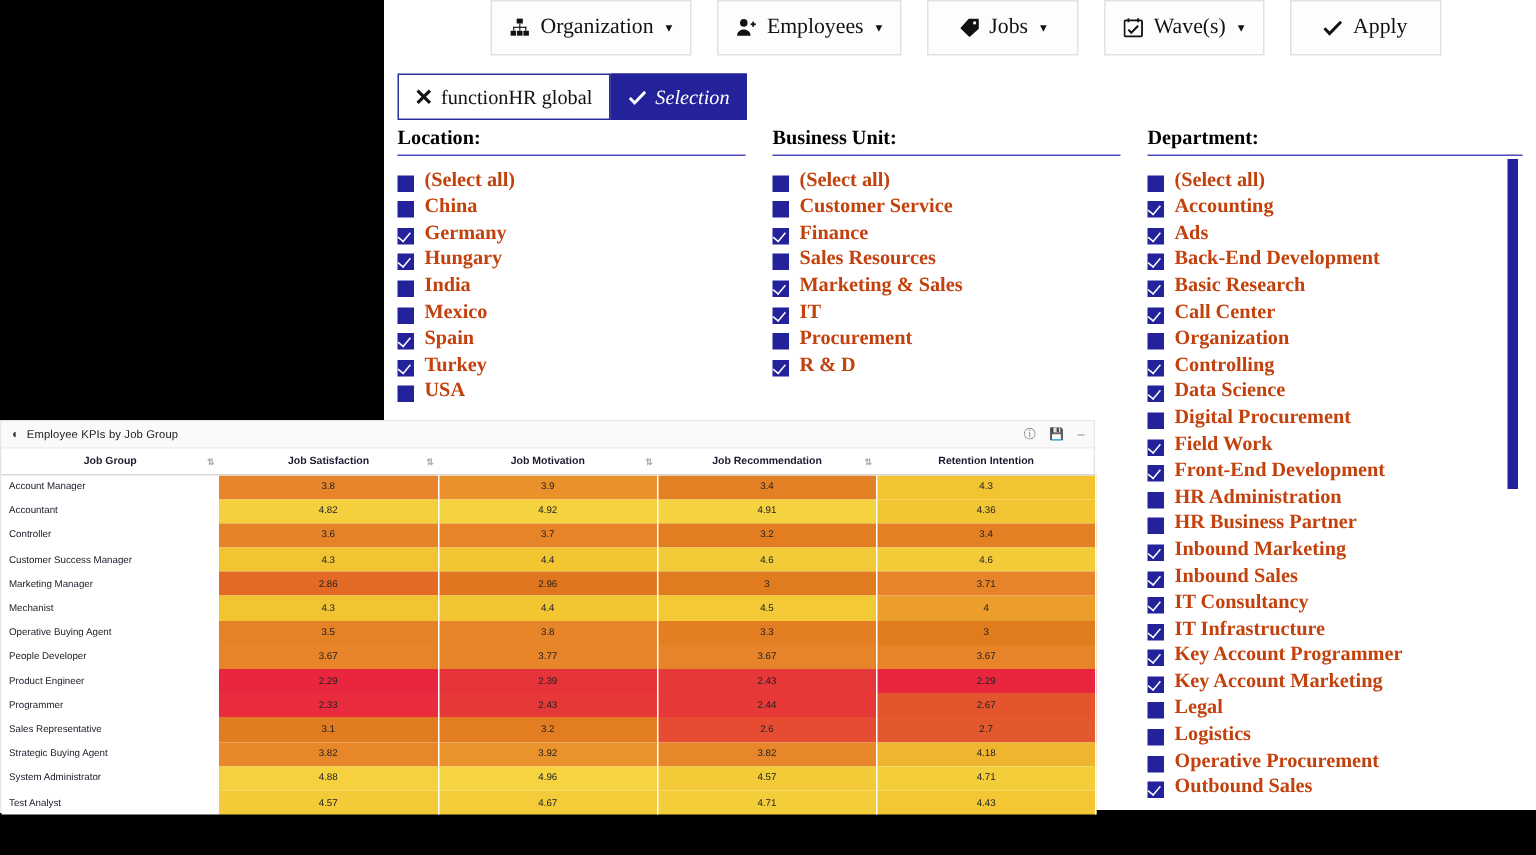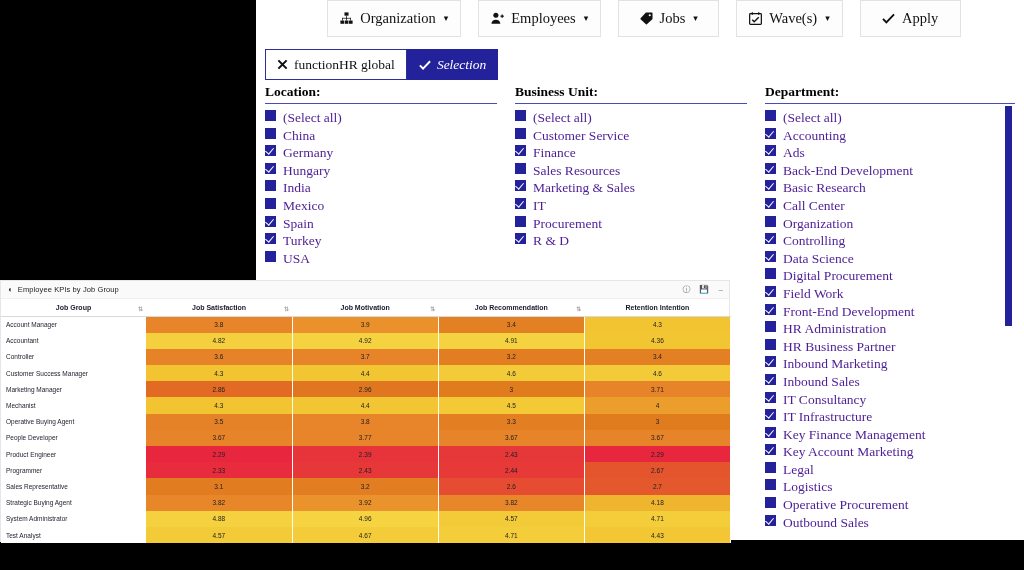--- a/index.html
+++ b/index.html
@@ -48,22 +48,22 @@
   }
   .fcol{ width:250px; position:relative; padding-left:9px; }
   .fcol-3{ width:268px; }
   .fcol-title{
     font-size:13.5px; font-weight:bold; color:#000000;
     padding-bottom:3px; margin-right:9px;
     border-bottom:1.5px solid #4a4ab8;
   }
   .flist{ margin-top:6px; }
   .frow{
-    display:flex; align-items:flex-start; gap:7px;
-    height:17.6px; font-size:13.5px; color:#4c1d95; cursor:pointer;
+    display:flex; align-items:flex-end; gap:7px;
+    height:17.6px; font-size:13.5px; color:#c2410c; cursor:pointer;font-weight:bold;
   }
   .cb{
     width:11px; height:11px; background:#23229b; flex:none;
     position:relative;
   }
   .cb.checked::after{
     content:""; position:absolute; left:2px; top:1px;
     width:4px; height:7px; border:solid #fff;
     border-width:0 1.6px 1.6px 0; transform:rotate(40deg);
   }
@@ -356,21 +356,21 @@
           <div class="frow">
             <span class="cb checked"></span>
             <span>IT Consultancy</span>
           </div>
           <div class="frow">
             <span class="cb checked"></span>
             <span>IT Infrastructure</span>
           </div>
           <div class="frow">
             <span class="cb checked"></span>
-            <span>Key Finance Management</span>
+            <span>Key Account Programmer</span>
           </div>
           <div class="frow">
             <span class="cb checked"></span>
             <span>Key Account Marketing</span>
           </div>
           <div class="frow">
             <span class="cb"></span>
             <span>Legal</span>
           </div>
           <div class="frow">

